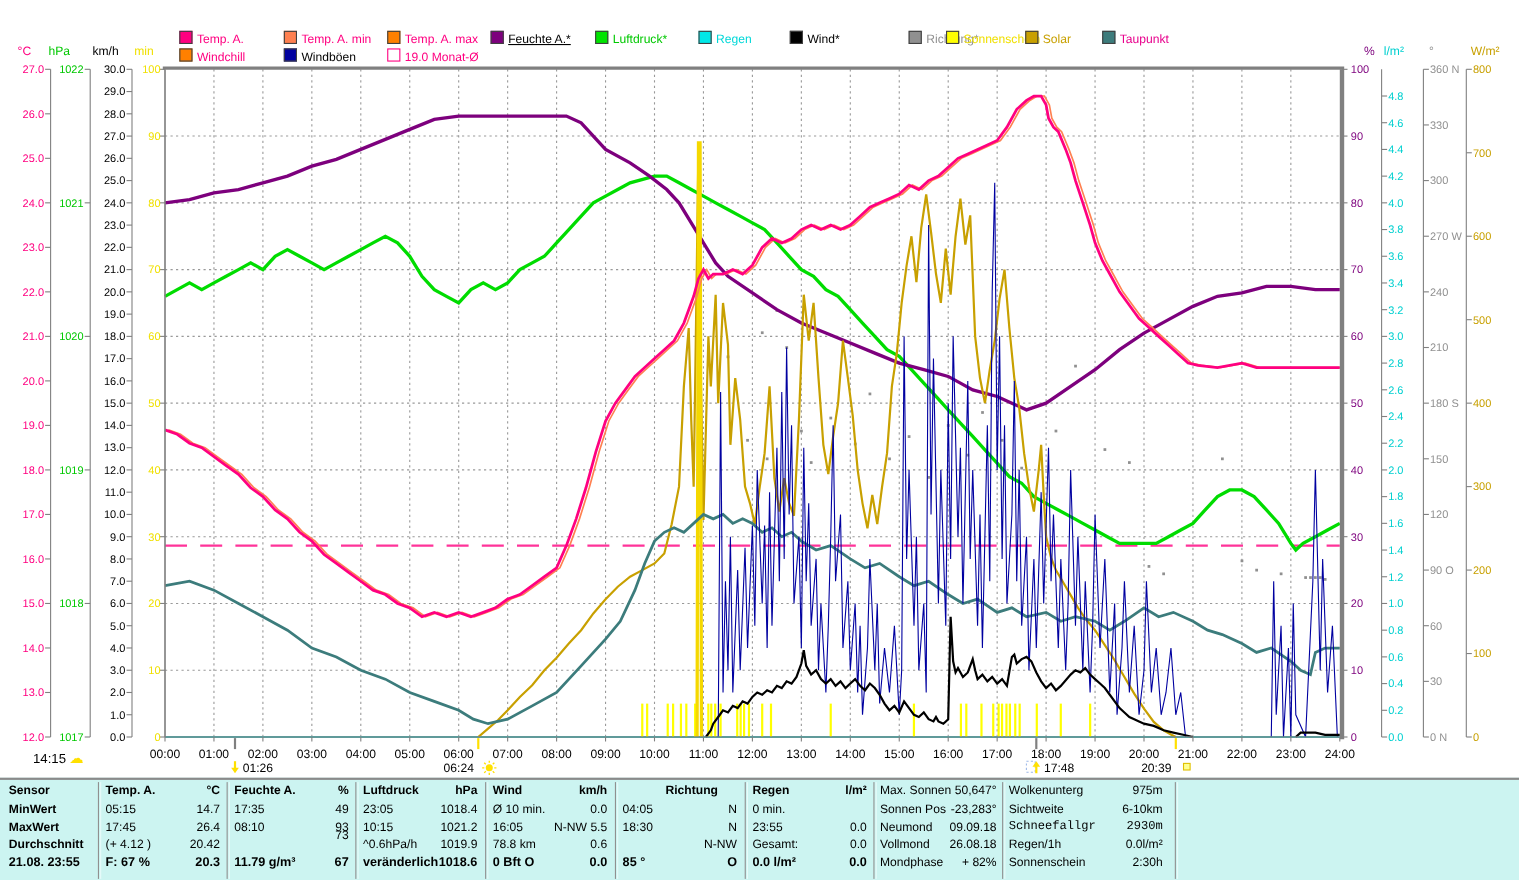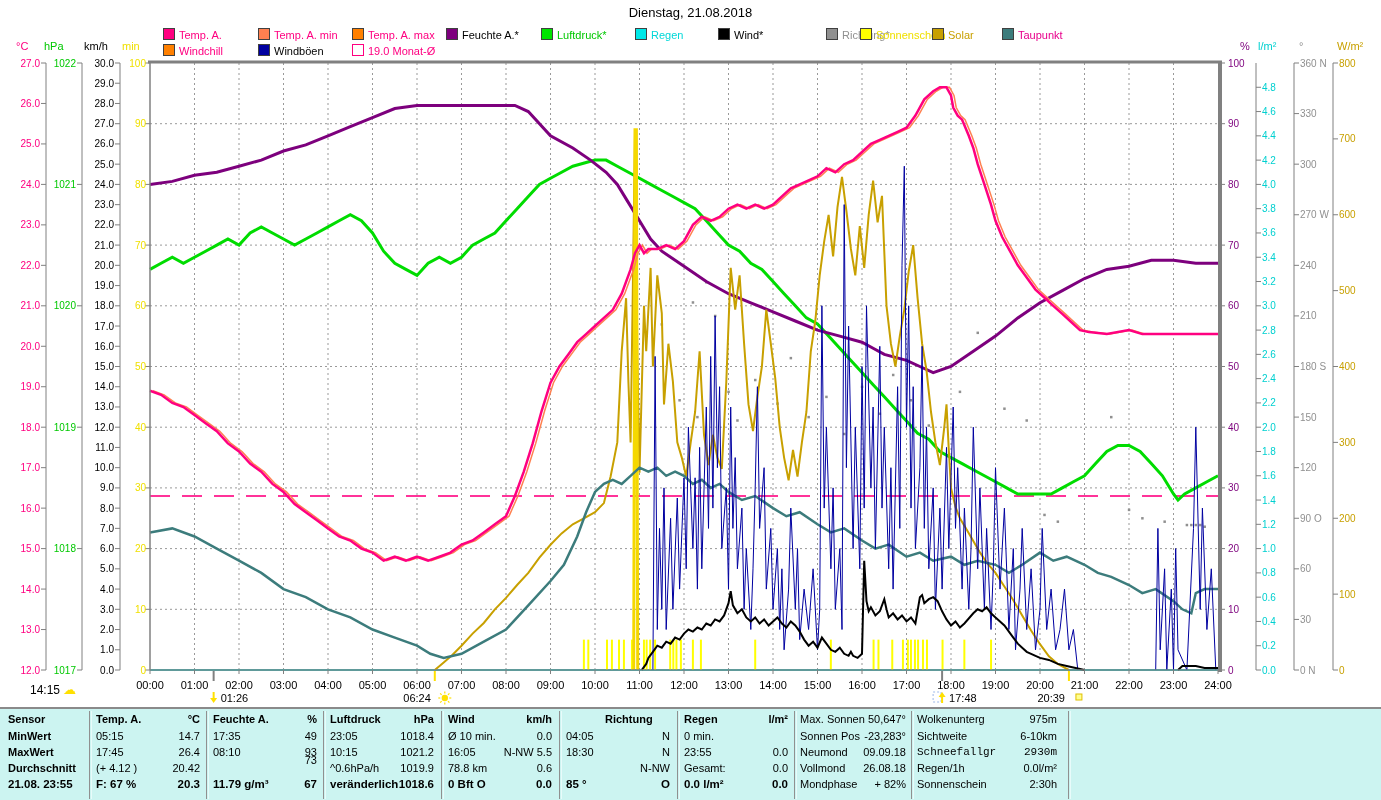--- a/index.html
+++ b/index.html
@@ -24,26 +24,25 @@
   .thead{font-weight:bold;}
   .tbold{font-weight:bold;font-size:11.5px;}
   .rowlabels div{position:absolute;font-weight:bold;white-space:nowrap;}
   .tsep{position:absolute;top:2px;height:88px;width:1px;background:#909090;
         box-shadow:2px 0 0 #e8fbfa;}
 </style>
 </head>
 <body>
 
 <div class="app">
-  <div class="title">Dienstag, 21.08.2018</div>
   <div id="legend">
       <div class="legend-item" style="left: 163px; top: 28px;"><span class="sw" style="background: rgb(255, 0, 128);"></span><span style="color: rgb(255, 0, 128);">Temp. A.</span></div>
       <div class="legend-item" style="left: 258px; top: 28px;"><span class="sw" style="background: rgb(255, 128, 80);"></span><span style="color: rgb(255, 0, 128);">Temp. A. min</span></div>
       <div class="legend-item" style="left: 352px; top: 28px;"><span class="sw" style="background: rgb(255, 128, 0);"></span><span style="color: rgb(255, 0, 128);">Temp. A. max</span></div>
-      <div class="legend-item" style="left: 446px; top: 28px;"><span class="sw" style="background: rgb(125, 0, 125);"></span><span style="color: rgb(0, 0, 0);">Feuchte A.*</span></div>
+      <div class="legend-item" style="left: 446px; top: 28px;"><span class="sw" style="background: rgb(125, 0, 125);"></span><span style="color: rgb(0, 0, 0); text-decoration: underline;">Feuchte A.*</span></div>
       <div class="legend-item" style="left: 541px; top: 28px;"><span class="sw" style="background: rgb(0, 228, 0);"></span><span style="color: rgb(0, 200, 0);">Luftdruck*</span></div>
       <div class="legend-item" style="left: 635px; top: 28px;"><span class="sw" style="background: rgb(0, 232, 232);"></span><span style="color: rgb(0, 216, 216);">Regen</span></div>
       <div class="legend-item" style="left: 718px; top: 28px;"><span class="sw" style="background: rgb(0, 0, 0);"></span><span style="color: rgb(0, 0, 0);">Wind*</span></div>
       <div class="legend-item" style="left: 790px; top: 28px; padding-left: 36px;"><span class="sw" style="background: rgb(144, 144, 144);"></span><span style="color: rgb(144, 144, 144);">Richtung*</span></div>
       <div class="legend-item" style="left: 860px; top: 28px;"><span class="sw" style="background: rgb(255, 255, 0);"></span><span style="color: rgb(240, 224, 0);">Sonnenschein</span></div>
       <div class="legend-item" style="left: 932px; top: 28px;"><span class="sw" style="background: rgb(200, 160, 0);"></span><span style="color: rgb(200, 160, 0);">Solar</span></div>
       <div class="legend-item" style="left: 1002px; top: 28px;"><span class="sw" style="background: rgb(60, 124, 124);"></span><span style="color: rgb(232, 0, 140);">Taupunkt</span></div>
       <div class="legend-item" style="left: 163px; top: 44px;"><span class="sw" style="background: rgb(255, 128, 0);"></span><span style="color: rgb(255, 0, 128);">Windchill</span></div>
       <div class="legend-item" style="left: 258px; top: 44px;"><span class="sw" style="background: rgb(0, 0, 160);"></span><span style="color: rgb(0, 0, 0);">Windböen</span></div>
       <div class="legend-item" style="left: 352px; top: 44px;"><span class="sw outline"></span><span style="color: rgb(255, 0, 128);">19.0 Monat-Ø</span></div>

